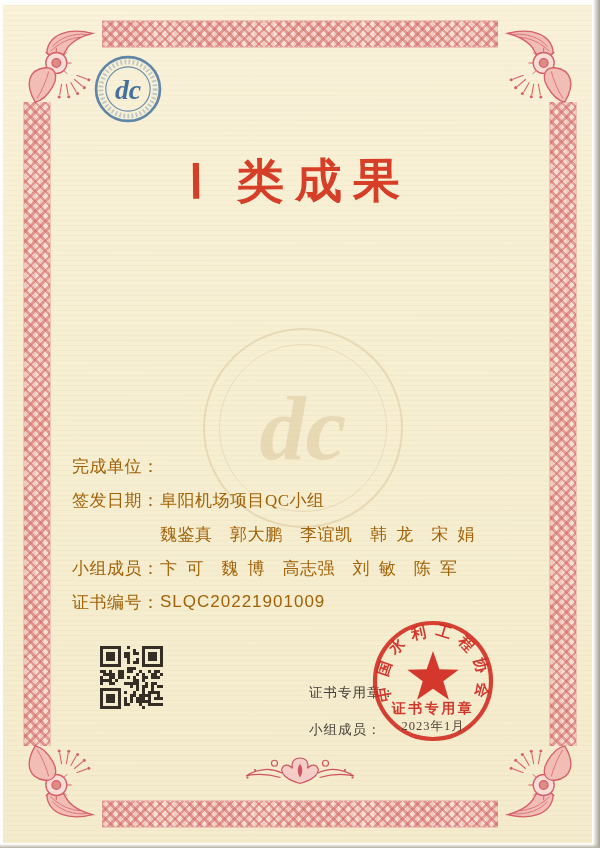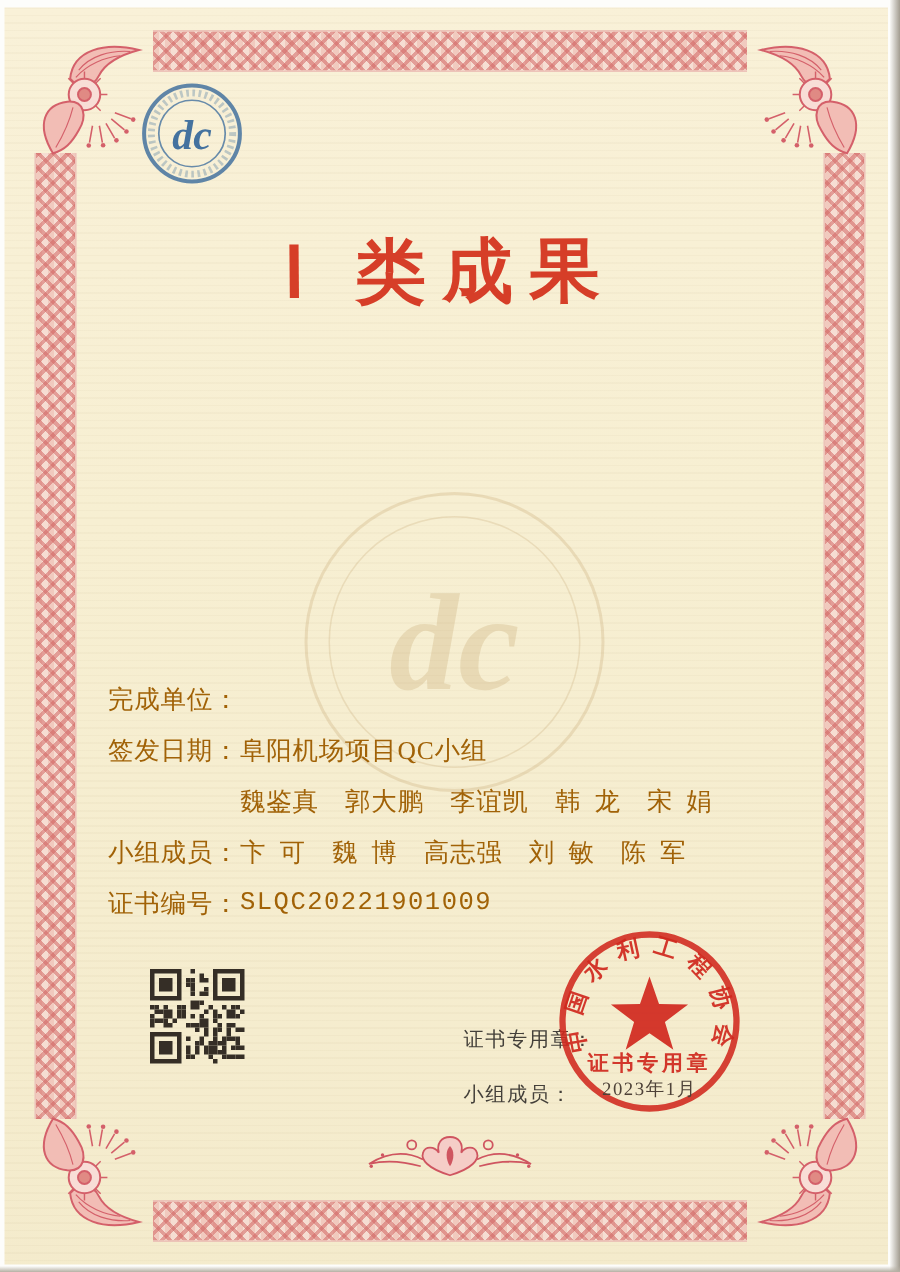--- a/index.html
+++ b/index.html
@@ -53,21 +53,21 @@
     pointer-events:none;}
   .watermark .inner-ring{position:absolute;inset:14px;border-radius:50%;
     border:1px solid rgba(197,165,110,.25);}
   .watermark .wm-glyph{font-size:92px;font-style:italic;font-weight:700;
     color:rgba(199,170,115,.30);font-family:"Liberation Serif",serif;}
 
   .fields{position:absolute;left:72px;top:421px;width:470px;font-size:17px;color:#a16207;margin-top:28px;}
   .field-row{display:flex;height:34px;align-items:center;}
   .field-label{width:88px;flex:0 0 88px;letter-spacing:.5px;}
   .field-value{word-spacing:4px;letter-spacing:.5px;white-space:pre;}
-  .field-value.num{font-family:Liberation Mono, monospace;letter-spacing:1px;}
+  .field-value.num{font-family:Liberation Sans, sans-serif;letter-spacing:1px;}
 
   .qr{position:absolute;left:100px;top:646px;width:63px;height:63px;}
   .qcell{position:absolute;width:3px;height:3px;background:#352e26;}
   .qfinder{position:absolute;width:21px;height:21px;border:3px solid #352e26;
     box-sizing:border-box;background:transparent;}
   .qfinder::after{content:"";position:absolute;left:3px;top:3px;width:9px;height:9px;background:#352e26;}
 
   .issue-label{position:absolute;font-size:13.5px;color:#44403a;letter-spacing:1px;white-space:nowrap;}
   .issue-unit{left:309px;top:684px;}
   .issue-date{left:309px;top:721px;}

